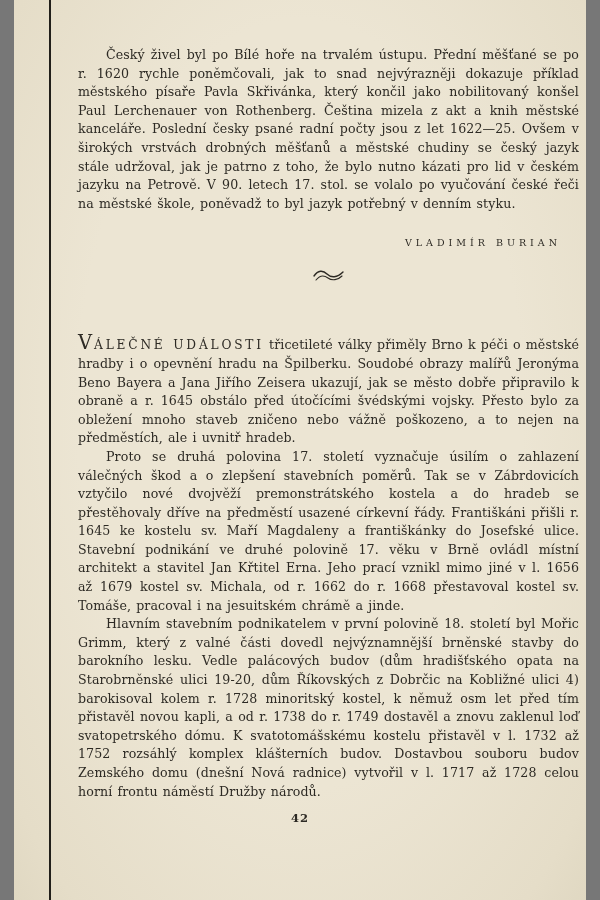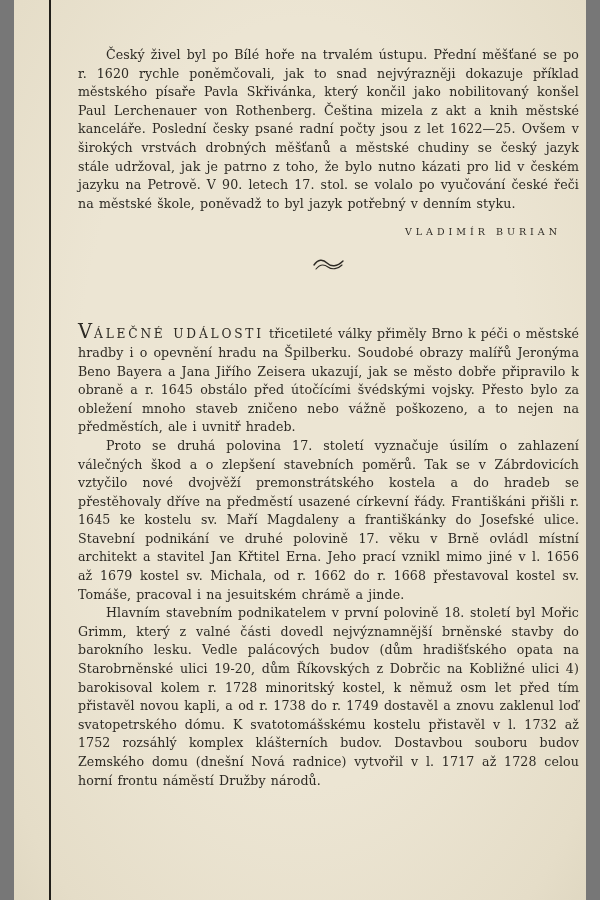--- a/index.html
+++ b/index.html
@@ -29,21 +29,21 @@
     font-size: 12.6px;
     line-height: 18.6px;
     text-align: justify;
     letter-spacing: 0.1px;
     word-spacing: 1px;
   }
   p.indent { text-indent: 28px; }
   .byline {
     text-align: right;
     padding-right: 18px;
-    margin-top: 13px;
+    margin-top: 24px;
     font-size: 9.5px;
     letter-spacing: 4px;
     color: #2d2a24;
   }
   .ornament {
     text-align: center;
     margin-top: 20px;
     height: 16px;
   }
   .ornament svg { display: inline-block; }
@@ -84,13 +84,14 @@
         <path d="M4,11 C8,6 12,6 16,9 C20,12 26,11 30,7" fill="none" stroke="#2d2a24" stroke-width="1.1" stroke-linecap="round"></path>
       </svg>
     </div>
 
     <p class="body-para lead"><span class="lead-initial">V</span><span class="lead-caps">ÁLEČNÉ UDÁLOSTI</span> <span>třicetileté války přiměly Brno k péči o městské hradby i o opevnění hradu na Špilberku. Soudobé obrazy malířů Jeronýma Beno Bayera a Jana Jiřího Zeisera ukazují, jak se město dobře připravilo k obraně a r. 1645 obstálo před útočícími švédskými vojsky. Přesto bylo za obležení mnoho staveb zničeno nebo vážně poškozeno, a to nejen na předměstích, ale i uvnitř hradeb.</span></p>
 
     <p class="body-para indent">Proto se druhá polovina 17. století vyznačuje úsilím o zahlazení válečných škod a o zlepšení stavebních poměrů. Tak se v Zábrdovicích vztyčilo nové dvojvěží premonstrátského kostela a do hradeb se přestěhovaly dříve na předměstí usazené církevní řády. Františkáni přišli r. 1645 ke kostelu sv. Maří Magdaleny a františkánky do Josefské ulice. Stavební podnikání ve druhé polovině 17. věku v Brně ovládl místní architekt a stavitel Jan Křtitel Erna. Jeho prací vznikl mimo jiné v l. 1656 až 1679 kostel sv. Michala, od r. 1662 do r. 1668 přestavoval kostel sv. Tomáše, pracoval i na jesuitském chrámě a jinde.</p>
     <p class="body-para indent">Hlavním stavebním podnikatelem v první polovině 18. století byl Mořic Grimm, který z valné části dovedl nejvýznamnější brněnské stavby do barokního lesku. Vedle palácových budov (dům hradišťského opata na Starobrněnské ulici 19-20, dům Říkovských z Dobrčic na Kobližné ulici 4) barokisoval kolem r. 1728 minoritský kostel, k němuž osm let před tím přistavěl novou kapli, a od r. 1738 do r. 1749 dostavěl a znovu zaklenul loď svatopetrského dómu. K svatotomášskému kostelu přistavěl v l. 1732 až 1752 rozsáhlý komplex klášterních budov. Dostavbou souboru budov Zemského domu (dnešní Nová radnice) vytvořil v l. 1717 až 1728 celou horní frontu náměstí Družby národů.</p>
   </div>
 
+  <div class="page-number">42</div>
 </div>
 
 </body></html>

